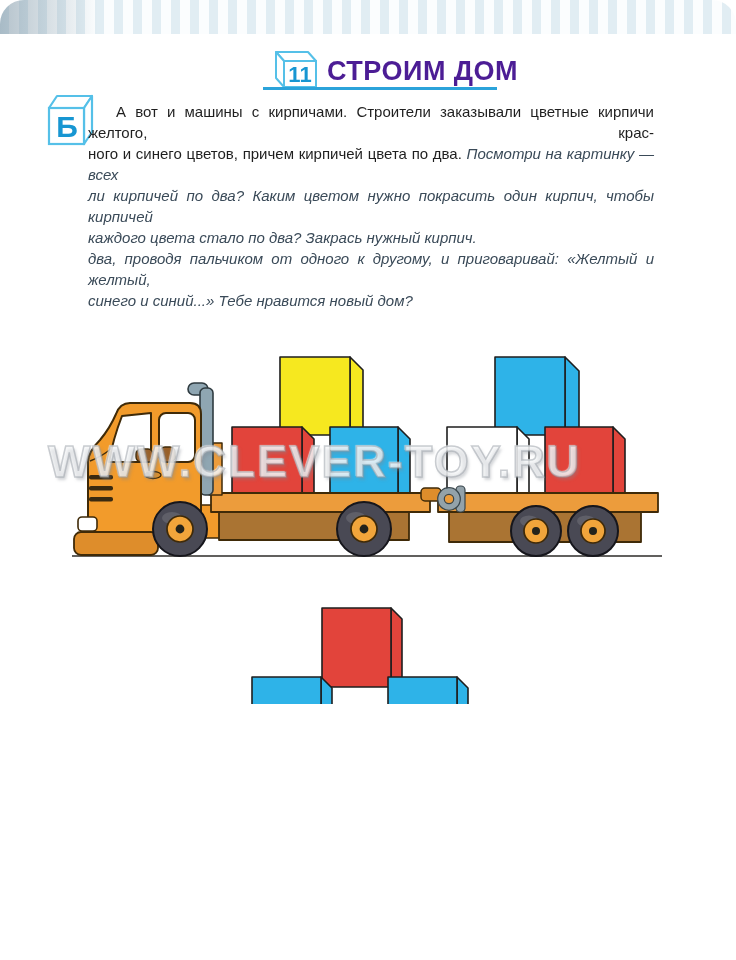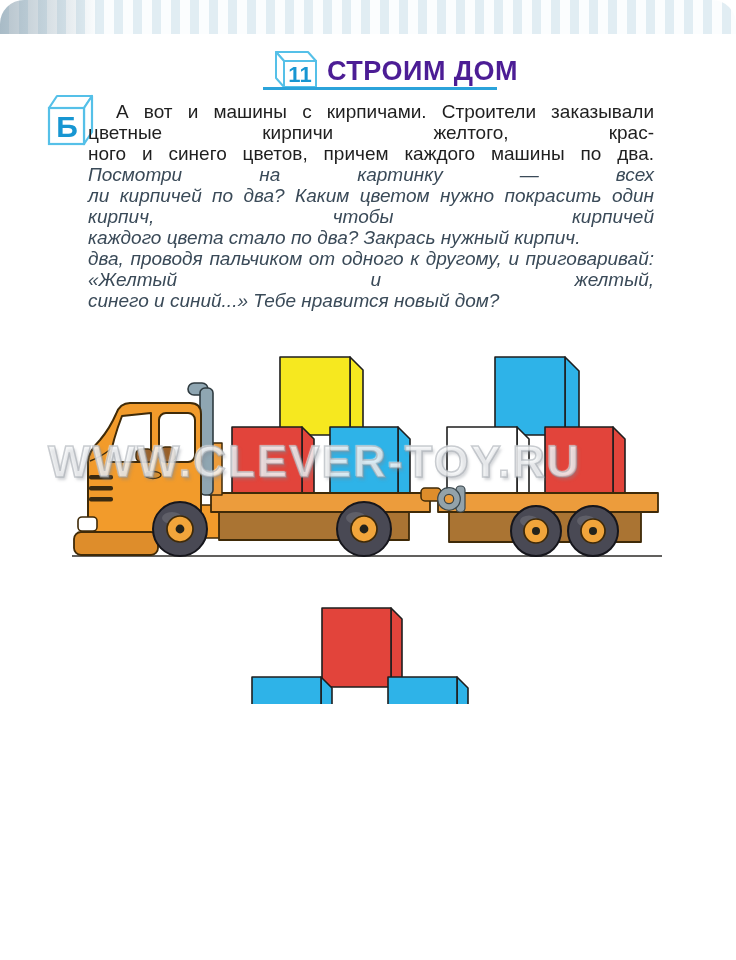--- a/index.html
+++ b/index.html
@@ -16,21 +16,21 @@
 
   
   #title-badge{position:absolute;left:270px;top:49px;}
   #title-text{position:absolute;left:327px;top:56px;font-size:27px;font-weight:bold;
     color:#4c1d95;letter-spacing:.5px;white-space:nowrap;}
   #title-underline{position:absolute;left:263px;top:87px;width:234px;height:3px;background:#2ba3da;}
 
   #section-cube{position:absolute;left:38px;top:90px;}
 
   
-  #text-block{position:absolute;left:88px;top:101px;width:566px;font-size:19px;
+  #text-block{position:absolute;left:88px;top:101px;width:566px;font-size:15px;
     line-height:21px;color:#1f1f1f;}
   .tline{text-align:justify;text-align-last:justify;}
   .tline.end{text-align-last:left;}
   .tline.indent{text-indent:28px;}
   .it{font-style:italic;color:#3a4a58;}
 
   
   #truck-illustration{position:absolute;left:60px;top:330px;width:620px;height:240px;}
   #house-illustration{position:absolute;left:170px;top:595px;width:400px;height:235px;}
 
@@ -64,21 +64,21 @@
 
   <svg id="section-cube" width="60" height="60" viewBox="0 0 60 60">
     <polygon points="11,18 19,6 54,6 46,18" fill="#ffffff" stroke="#55c0e8" stroke-width="2.2" stroke-linejoin="round"></polygon>
     <polygon points="46,18 54,6 54,42 46,54" fill="#ffffff" stroke="#55c0e8" stroke-width="2.2" stroke-linejoin="round"></polygon>
     <rect x="11" y="18" width="35" height="36" fill="#ffffff" stroke="#55c0e8" stroke-width="2.2"></rect>
     <text x="29" y="47" text-anchor="middle" font-size="30" font-weight="bold" fill="#1796d2">Б</text>
   </svg>
 
   <div id="text-block">
       <div class="tline indent"><span>А вот и машины с кирпичами. Строители заказывали цветные кирпичи желтого, крас-</span></div>
-      <div class="tline"><span>ного и синего цветов, причем каждого машины по два. </span><span class="it">Посмотри на картинку — всех</span></div>
+      <div class="tline"><span>ного и синего цветов, причем кирпичей цвета по два. </span><span class="it">Посмотри на картинку — всех</span></div>
       <div class="tline"><span class="it">ли кирпичей по два? Каким цветом нужно покрасить один кирпич, чтобы кирпичей</span></div>
       <div class="tline end"><span class="it">каждого цвета стало по два? Закрась нужный кирпич.</span></div>
       <div class="tline"><span class="it">два, проводя пальчиком от одного к другому, и приговаривай: «Желтый и желтый,</span></div>
       <div class="tline end"><span class="it">синего и синий...» Тебе нравится новый дом?</span></div>
     </div>
 
   <svg id="truck-illustration" viewBox="60 330 620 240">
     <line x1="72" y1="556" x2="662" y2="556" stroke="#61605e" stroke-width="2"></line>
 
     <g id="cubes-back">

